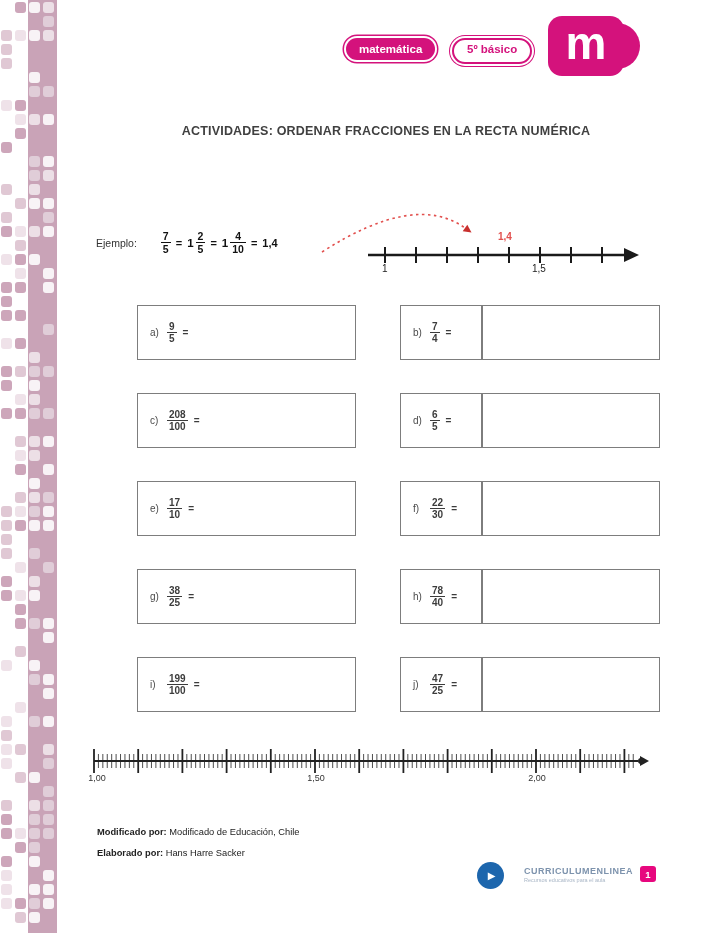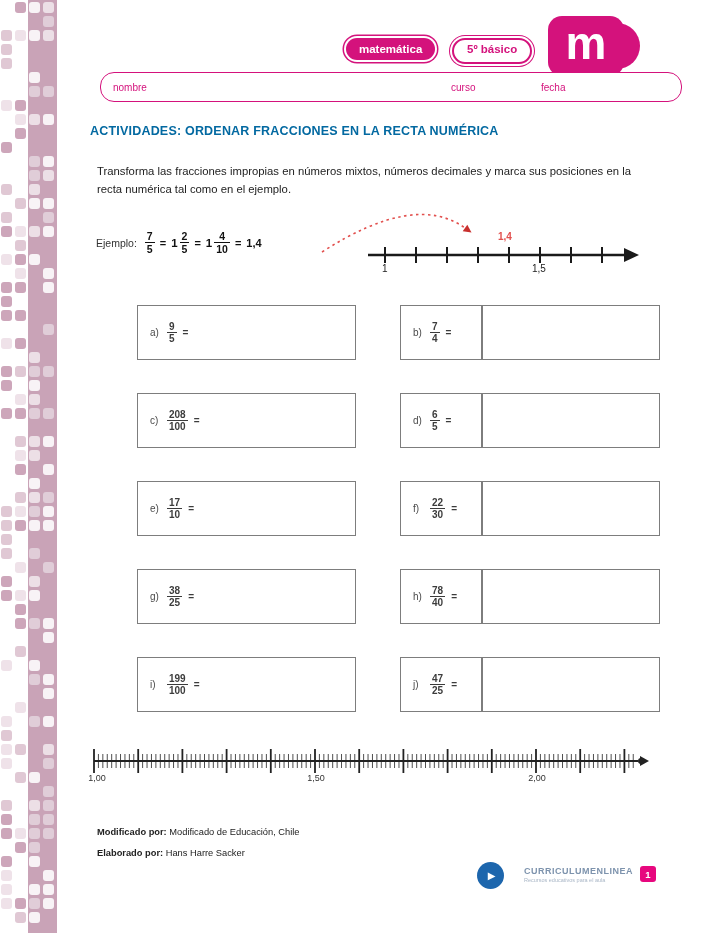--- a/index.html
+++ b/index.html
@@ -23,29 +23,29 @@
   .m-circle{position:absolute;right:-16px;top:7px;width:46px;height:46px;border-radius:50%;background:#d4127c;}
   .m-tile{position:absolute;left:0;top:0;right:0;bottom:0;background:#d4127c;border-radius:14px;
           display:flex;align-items:center;justify-content:center;}
   .m-tile span{color:#fff;font-weight:bold;font-size:46px;line-height:46px;margin-top:-6px;}
 
   
   .form-banner{position:absolute;left:100px;top:72px;width:580px;height:28px;
                border:1.6px solid #d4127c;border-radius:14px;background:#fff;}
   .form-label{position:absolute;top:50%;transform:translateY(-50%);color:#d4127c;font-size:10px;}
 
-  .title{position:absolute;left:90px;top:124px;width:592px;text-align:left;
-         font-size:12.5px;font-weight:bold;color:#0369a1;letter-spacing:.2px;}
+  .title{position:absolute;left:90px;top:124px;width:592px;text-align:center;
+         font-size:12.5px;font-weight:bold;color:#404040;letter-spacing:.2px;}
 
   .instructions{position:absolute;left:97px;top:163px;width:534px;font-size:11.3px;
                 line-height:17.5px;text-align:justify;color:#222;}
 
   
   .example-row{position:absolute;left:96px;top:230px;display:flex;align-items:center;font-size:11px;color:#111;}
-  .ex-label{font-size:10.5px;margin-right:8px;color:#333;}
+  .ex-label{font-size:10.5px;margin-right:24px;color:#333;}
   .frac{display:inline-flex;flex-direction:column;text-align:center;font-size:10.5px;
         font-weight:bold;line-height:1.15;}
   .frac .den{border-top:1.2px solid #111;padding:0 2px;}
   .mixed{display:inline-flex;align-items:center;}
   .whole{font-weight:bold;font-size:11.5px;margin-right:2px;}
   .eq{margin:0 5px;font-weight:bold;}
   .dec{font-weight:bold;}
 
   .arc-svg{position:absolute;left:300px;top:190px;}
   .exline-svg{position:absolute;left:368px;top:241px;}
@@ -241,28 +241,22 @@
   <div class="badge badge-outline">
     <span>5º básico</span>
   </div>
   <div class="m-logo">
     <div class="m-circle"></div>
     <div class="m-tile">
       <span>m</span>
     </div>
   </div>
 
-  <div class="form-banner">
-    <span class="form-label" style="left:12px">nombre</span>
-    <span class="form-label" style="left:350px">curso</span>
-    <span class="form-label" style="left:440px">fecha</span>
-  </div>
 
   <div class="title">ACTIVIDADES: ORDENAR FRACCIONES EN LA RECTA NUMÉRICA</div>
-  <div class="instructions">Transforma las fracciones impropias en números mixtos, números decimales y marca sus posiciones en la recta numérica tal como en el ejemplo.</div>
 
   <div class="example-row">
     <span class="ex-label">Ejemplo:</span>
     <span class="frac">
       <span class="num">7</span>
       <span class="den">5</span>
     </span>
     <span class="eq">=</span>
     <span class="mixed">
       <span class="whole">1</span>

